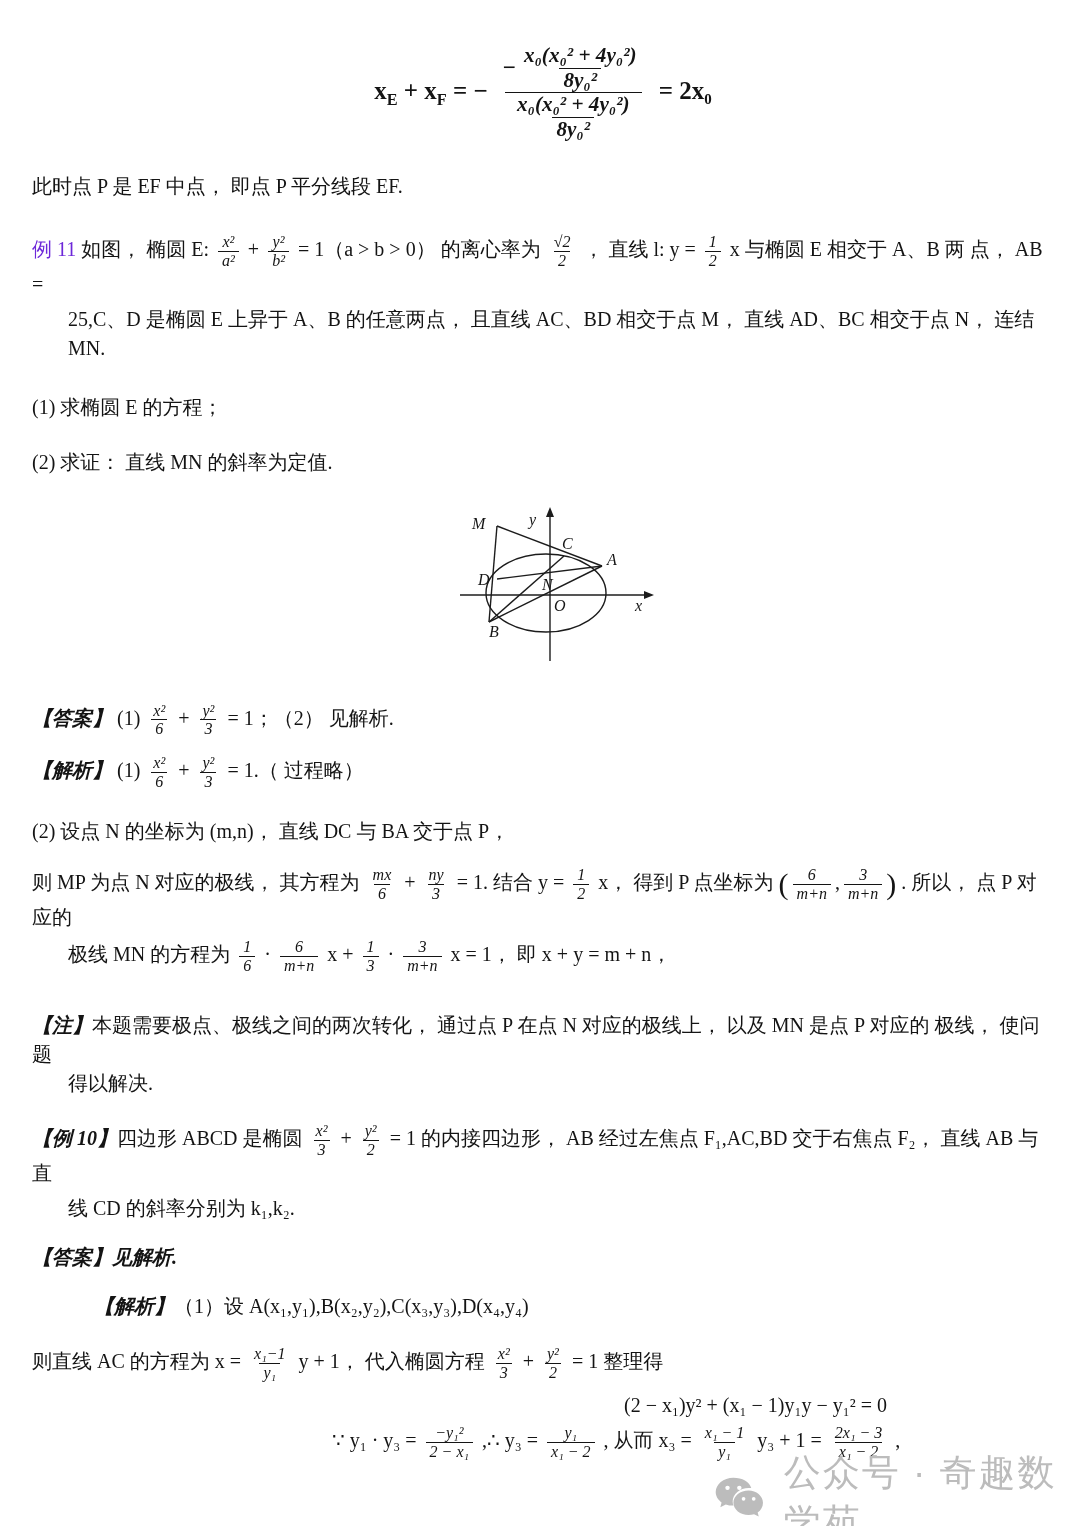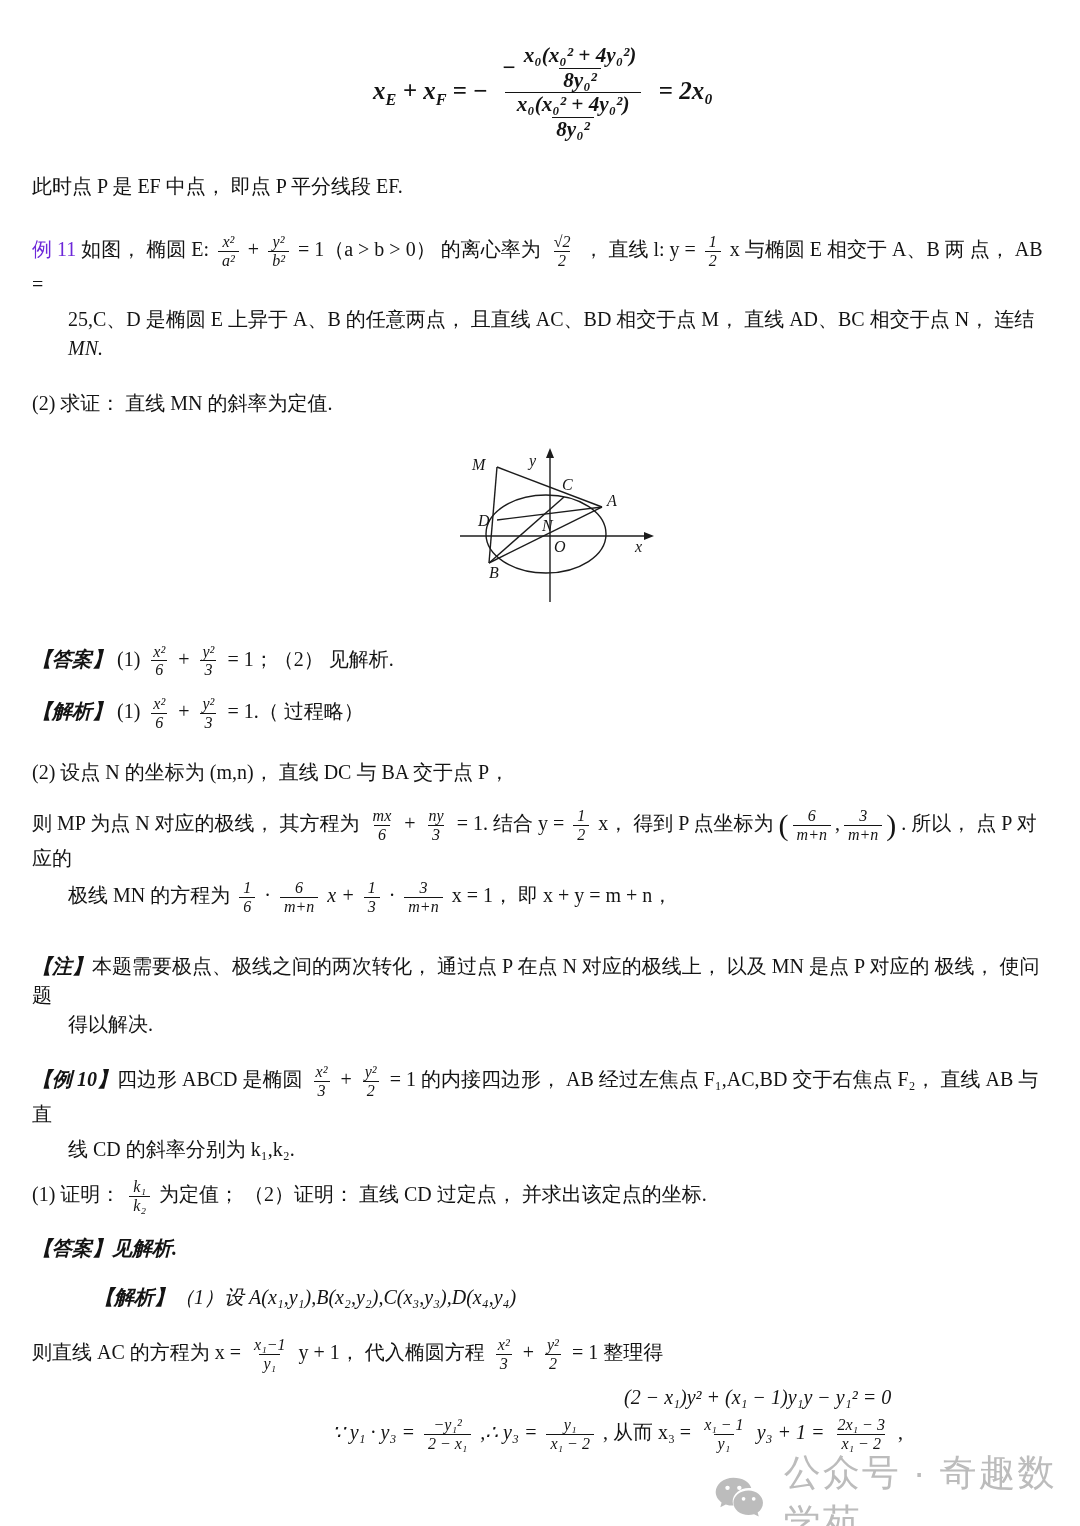--- a/index.html
+++ b/index.html
@@ -1,20 +1,20 @@
 <!DOCTYPE html>
 <html><head>
 <meta charset="utf-8">
 <style>
   html,body{margin:0;padding:0;background:#fff;}
   .page{position:relative;width:1080px;height:1526px;background:#ffffff;overflow:hidden;
         font-family:"Liberation Serif","DejaVu Serif",serif;color:#141414;font-size:20px;}
   .content{padding:0 26px 0 32px;}
   .line{line-height:1.45;}
-  .it{font-style:italic;}
+  .it{}
   .bold{font-weight:bold;font-style:italic;}
   .red{color:#6d28d9;}
   .frac{display:inline-flex;flex-direction:column;align-items:center;vertical-align:middle;
         font-size:0.8em;line-height:1.12;margin:0 4px;font-style:italic;text-align:center;}
   .frac>.num{display:flex;align-items:center;justify-content:center;padding:0 4px;}
   .frac>.den{display:flex;align-items:center;justify-content:center;padding:0 4px;border-top:1.6px solid #141414;}
   .frac .frac{font-size:1em;}
   .display-formula{margin-top:44px;text-align:center;font-size:25px;font-weight:bold;}
   .display-formula .frac{font-size:0.92em;}
   .bigp{font-size:1.5em;font-weight:400;font-style:normal;vertical-align:middle;line-height:1;}
@@ -96,20 +96,21 @@
         <span class="frac">
             <span class="num">1</span>
             <span class="den">2</span>
           </span>
         <span>x 与椭圆 E 相交于 A、B 两 点， AB =</span>
       </div>
       <div class="line indent1 mt-s">25,C、D 是椭圆 E 上异于 A、B 的任意两点， 且直线 AC、BD 相交于点 M， 直线 AD、BC 相交于点 N， 连结</div>
       <div class="line indent1 it">MN.</div>
     </div>
 
+    <div class="line q1">(1) 求椭圆 E 的方程；</div>
     <div class="line q2">(2) 求证： 直线 MN 的斜率为定值.</div>
 
     <div class="figure-wrap">
       <svg width="280" height="172" viewBox="0 0 280 172">
         <g stroke="#1c1c1c" stroke-width="1.4" fill="none">
           <ellipse cx="112" cy="94" rx="60" ry="39"></ellipse>
           <line x1="116" y1="162" x2="116" y2="14"></line>
           <line x1="26" y1="96" x2="214" y2="96"></line>
           <line x1="63" y1="27" x2="168" y2="67"></line>
           <line x1="63" y1="27" x2="55" y2="123"></line>
@@ -237,28 +238,20 @@
         <span>+</span>
         <span class="frac">
             <span class="num">y²</span>
             <span class="den">2</span>
           </span>
         <span>= 1 的内接四边形， AB 经过左焦点 F₁,AC,BD 交于右焦点 F₂， 直线 AB 与直</span>
       </div>
       <div class="line indent1 mt-s">线 CD 的斜率分别为 k₁,k₂.</div>
     </div>
 
-    <div class="line q10">
-      <span>(1) 证明：</span>
-      <span class="frac">
-          <span class="num">k₁</span>
-          <span class="den">k₂</span>
-        </span>
-      <span>为定值； （2）证明： 直线 CD 过定点， 并求出该定点的坐标.</span>
-    </div>
 
     <div class="line ans10 bold">【答案】见解析.</div>
 
     <div class="line sol10">
       <span class="bold">【解析】</span><span class="it">（1）设  A(x₁,y₁),B(x₂,y₂),C(x₃,y₃),D(x₄,y₄)</span>
     </div>
 
     <div class="line lineAC">
       <span>则直线 AC 的方程为 x =</span>
       <span class="frac">

